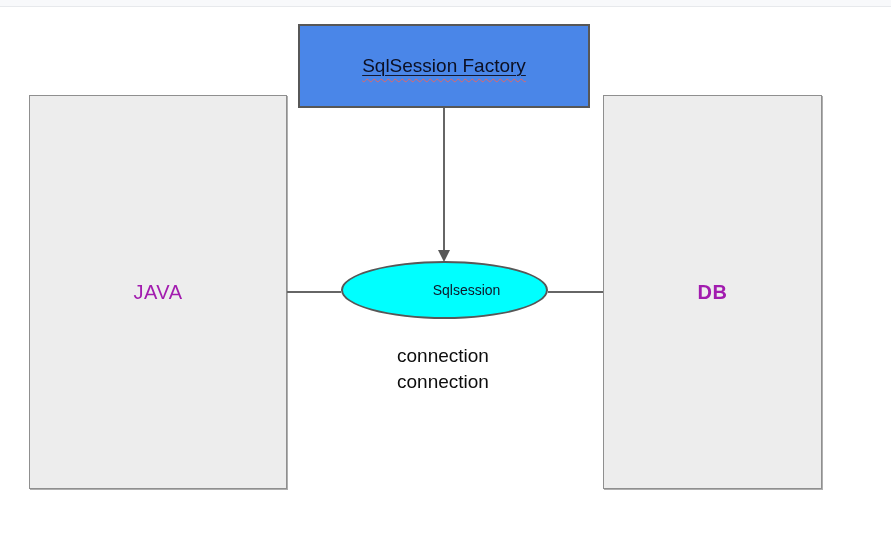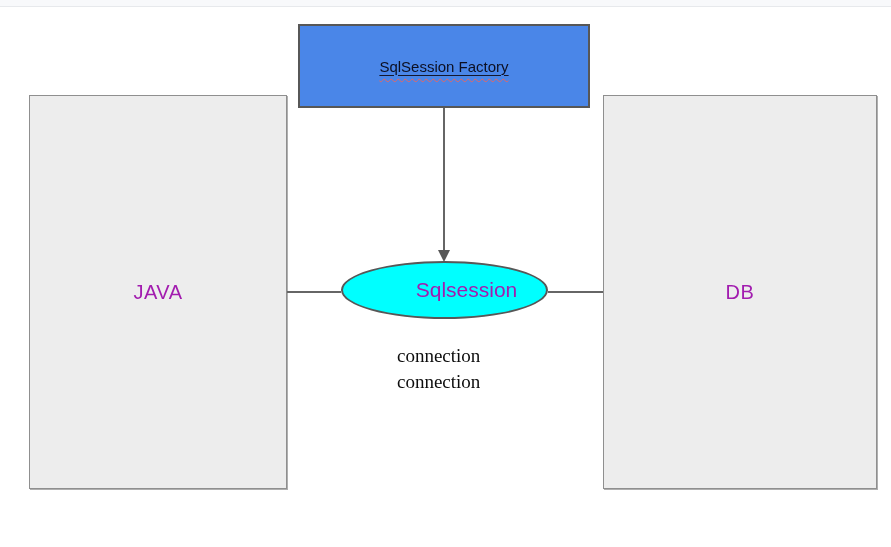--- a/index.html
+++ b/index.html
@@ -33,55 +33,55 @@
     background: #ededed;
     border: 1px solid #8f8f8f;
     box-shadow: 1px 1px 0 rgba(110,110,110,0.55);
   }
   .java-node {
     left: 29px; top: 95px;
     width: 258px; height: 394px;
   }
   .db-node {
     left: 603px; top: 95px;
-    width: 274px; height: 394px;
+    width: 219px; height: 394px; font-weight: bold;
   }
   .rect-label {
     font-size: 20px;
     color: #a21caf;
     letter-spacing: 0.5px;
   }
   .factory-node {
     left: 298px; top: 24px;
     width: 292px; height: 84px;
     background: #4a86e8;
     border: 2px solid #575757;
   }
   .factory-label {
-    font-size: 15px;
+    font-size: 19px;
     color: #0c0f22;
     text-decoration: underline wavy #e06666;
     text-decoration-thickness: 1px;
     text-underline-offset: 6px;
   }
   .factory-label .inner-underline {
     text-decoration: underline solid #14182e;
     text-decoration-thickness: 1px;
     text-underline-offset: 3px;
   }
   .session-node {
     left: 341px; top: 261px;
     width: 207px; height: 58px;
     background: #00ffff;
     border: 2px solid #575757;
     border-radius: 50%;
   }
   .session-label {
-    font-size: 21px;
-    color: #a21caf;
+    font-size: 14px;
+    color: #0f172a;
     margin-left: 44px;
   }
   .connector {
     position: absolute;
     background: #666666;
   }
   .v-connector {
     left: 443px; top: 108px;
     width: 1.5px; height: 142px;
   }
@@ -100,21 +100,20 @@
   .h-connector-right {
     left: 548px; top: 291px;
     width: 55px; height: 1.5px;
   }
   .notes {
     position: absolute;
     left: 397px; top: 343px;
     font-size: 19px;
     line-height: 26px;
     color: #0d0d0d;
-    font-family: Liberation Serif, serif;
   }
 </style>
 </head>
 <body>
 
 <div class="canvas">
 
   <div class="top-bar"></div>
 
   <div class="node factory-node">

